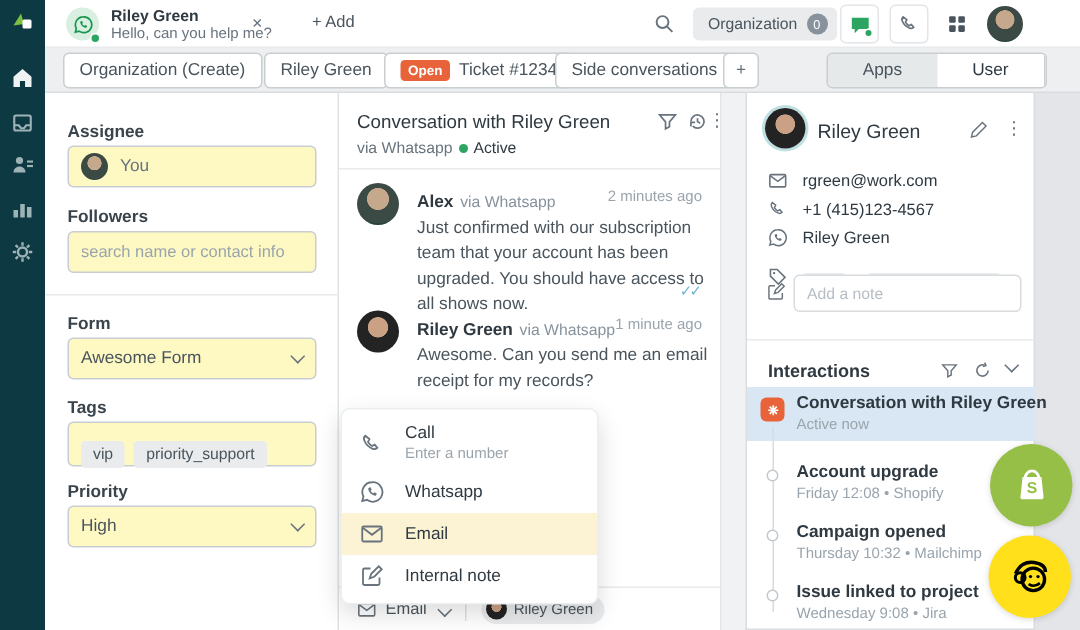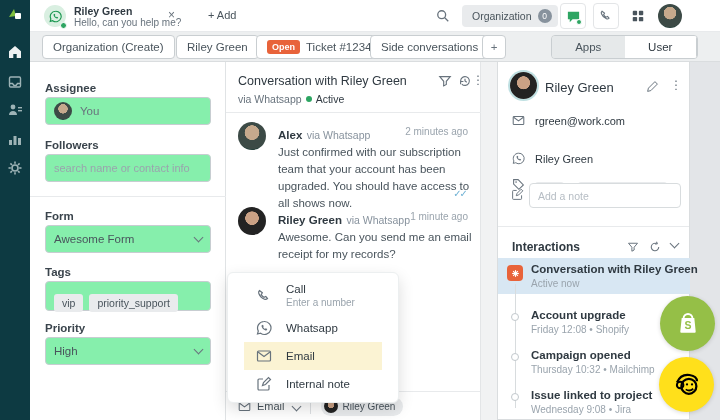--- a/index.html
+++ b/index.html
@@ -33,42 +33,42 @@
   
   #tabstrip { left:30px; top:32px; width:690px; height:30px; background:#edeff0; border-bottom:1px solid #dadddf; z-index:4; }
   .strip-tab { position:absolute; top:3px; height:24px; background:#fff; border:1px solid #c9ced1; border-radius:4px; display:flex; align-items:center; padding:0 10px; font-size:11.5px; color:#49545c; white-space:nowrap; }
   .badge-open { background:#e8633a; color:#fff; font-size:9px; font-weight:bold; padding:2px 5px; border-radius:3px; margin-right:6px; }
   .seg { position:absolute; top:3px; height:24px; border:1px solid #c9ced1; border-radius:4px; overflow:hidden; display:flex; }
   .seg > div { display:flex; align-items:center; justify-content:center; font-size:11.5px; color:#49545c; }
 
   
   #leftpanel { left:30px; top:62px; width:196px; height:358px; background:#fff; border-right:1px solid #e0e3e5; z-index:3; }
   .fld-label { position:absolute; left:15px; font-size:11.5px; font-weight:bold; color:#3a444c; }
-  .fld { position:absolute; left:15px; width:166px; height:28px; border:1px solid #c7cdd1; border-radius:4px; background:#86efac; display:flex; align-items:center; padding:0 8px; font-size:11.5px; color:#49545c; }
+  .fld { position:absolute; left:15px; width:166px; height:28px; border:1px solid #c7cdd1; border-radius:4px; background:#fef9c3; display:flex; align-items:center; padding:0 8px; font-size:11.5px; color:#49545c; }
   .fld input { border:none; outline:none; width:100%; font-size:11px; font-family:inherit; color:#49545c; background:transparent; }
   .fld input::placeholder { color:#9aa4ad; }
   .chev { width:7px; height:7px; border-right:1.5px solid #68737d; border-bottom:1.5px solid #68737d; transform:rotate(45deg); margin-left:auto; margin-top:-4px; }
   .chip { background:#e9ebed; border-radius:3px; padding:3px 8px; font-size:10.5px; color:#49545c; margin-right:6px; white-space:nowrap;margin-top:13px; }
   .panel-div { position:absolute; left:0; width:196px; height:1px; background:#e8eaec; }
 
   
   #middle { left:226px; top:62px; width:255px; height:358px; background:#fff; border-right:1px solid #e3e5e7; z-index:3; }
   .conv-title { position:absolute; left:12px; top:12px; font-size:12.5px; color:#2f3941; }
   .conv-sub { position:absolute; left:12px; top:31px; font-size:10.5px; color:#68737d; display:flex; align-items:center; gap:4px; }
   .green-dot { width:6px; height:6px; border-radius:50%; background:#2da562; display:inline-block; }
   .hdr-ic { position:absolute; top:12px; width:14px; height:14px; }
   .kebab { font-size:12px; color:#68737d; letter-spacing:0; }
   .msg-name { font-size:11.5px; font-weight:bold; color:#2f3941; }
   .msg-via { font-size:10.5px; color:#87929d; }
   .msg-time { position:absolute; right:12px; font-size:10px; color:#9aa4ad; }
   .msg-text { position:absolute; left:52px; width:198px; font-size:11.5px; line-height:17px; color:#49545c; }
   .checks { position:absolute; right:14px; font-size:10px; color:#6fb1d4; letter-spacing:-2px; }
 
   
-  #chmenu { left:227px; top:272px; width:172px; background:#fff; border:1px solid #eceff0; border-radius:6px; box-shadow:0 6px 16px rgba(0,0,0,.14); z-index:20; padding:4px 16px; }
+  #chmenu { left:227px; top:272px; width:172px; background:#fff; border:1px solid #eceff0; border-radius:6px; box-shadow:0 6px 16px rgba(0,0,0,.14); z-index:20; padding:4px 0; }
   .mi { position:relative; display:flex; align-items:center; padding:6px 12px; cursor:pointer; }
   .mi .ic { width:16px; height:16px; margin-right:14px; flex:none; }
   .mi-label { font-size:11.5px; color:#2f3941; }
   .mi-sub { font-size:10px; color:#9aa4ad; margin-top:2px; }
   .mi.hl { background:#fbf3d3; }
 
   
   #composer { position:absolute; left:0; bottom:0; width:100%; height:29px; border-top:1px solid #e8eaec; display:flex; align-items:center; padding:0 12px; }
   .comp-sep { width:1px; height:16px; background:#dde0e3; margin:0 10px; }
   .recip-chip { display:flex; align-items:center; gap:5px; background:#e9ebed; border-radius:10px; height:19px; padding:0 8px 0 3px; font-size:10px; color:#49545c; }
@@ -324,20 +324,26 @@
       </svg>
     <div class="abs kebab" style="left:172px; top:16px">⋮</div>
 
     <div class="c-row" style="top:52px">
       <svg class="ic" viewBox="0 0 16 16">
           <rect x="1.5" y="3" width="13" height="10" rx="1" fill="none" stroke="#68737d" stroke-width="1.3"></rect>
           <path d="M2 4l6 4.5L14 4" fill="none" stroke="#68737d" stroke-width="1.3"></path>
         </svg>
       <span>rgreen@work.com</span>
     </div>
+    <div class="c-row" style="top:71px">
+      <svg class="ic" viewBox="0 0 16 16">
+          <path d="M3.5 2.5c-.8.8-1.2 1.8-.7 3 .9 2.3 3.4 4.8 5.7 5.7 1.2.5 2.2.1 3-.7l-1.7-2.1-1.8.9C6.8 8.6 6 7.8 5.3 6.6l1-1.9z" fill="none" stroke="#68737d" stroke-width="1.2"></path>
+        </svg>
+      <span>+1 (415)123-4567</span>
+    </div>
     <div class="c-row" style="top:90px">
       <svg class="ic" viewBox="0 0 16 16">
           <path d="M8 1.5A6.5 6.5 0 0 0 2.3 11L1.5 14l3.1-.8A6.5 6.5 0 1 0 8 1.5z" fill="none" stroke="#68737d" stroke-width="1.2"></path>
           <path d="M5.5 5.5c0 2.5 2.5 5 5 5l.8-1.4-1.6-.9-.8.7c-.9-.5-1.4-1-1.8-1.8l.7-.8-.9-1.6z" fill="#68737d"></path>
         </svg>
       <span>Riley Green</span>
     </div>
     <div class="c-row" style="top:107px">
       <svg class="ic" viewBox="0 0 16 16">
           <path d="M2 2h5.5L14 8.5 8.5 14 2 7.5z" fill="none" stroke="#68737d" stroke-width="1.3"></path>

